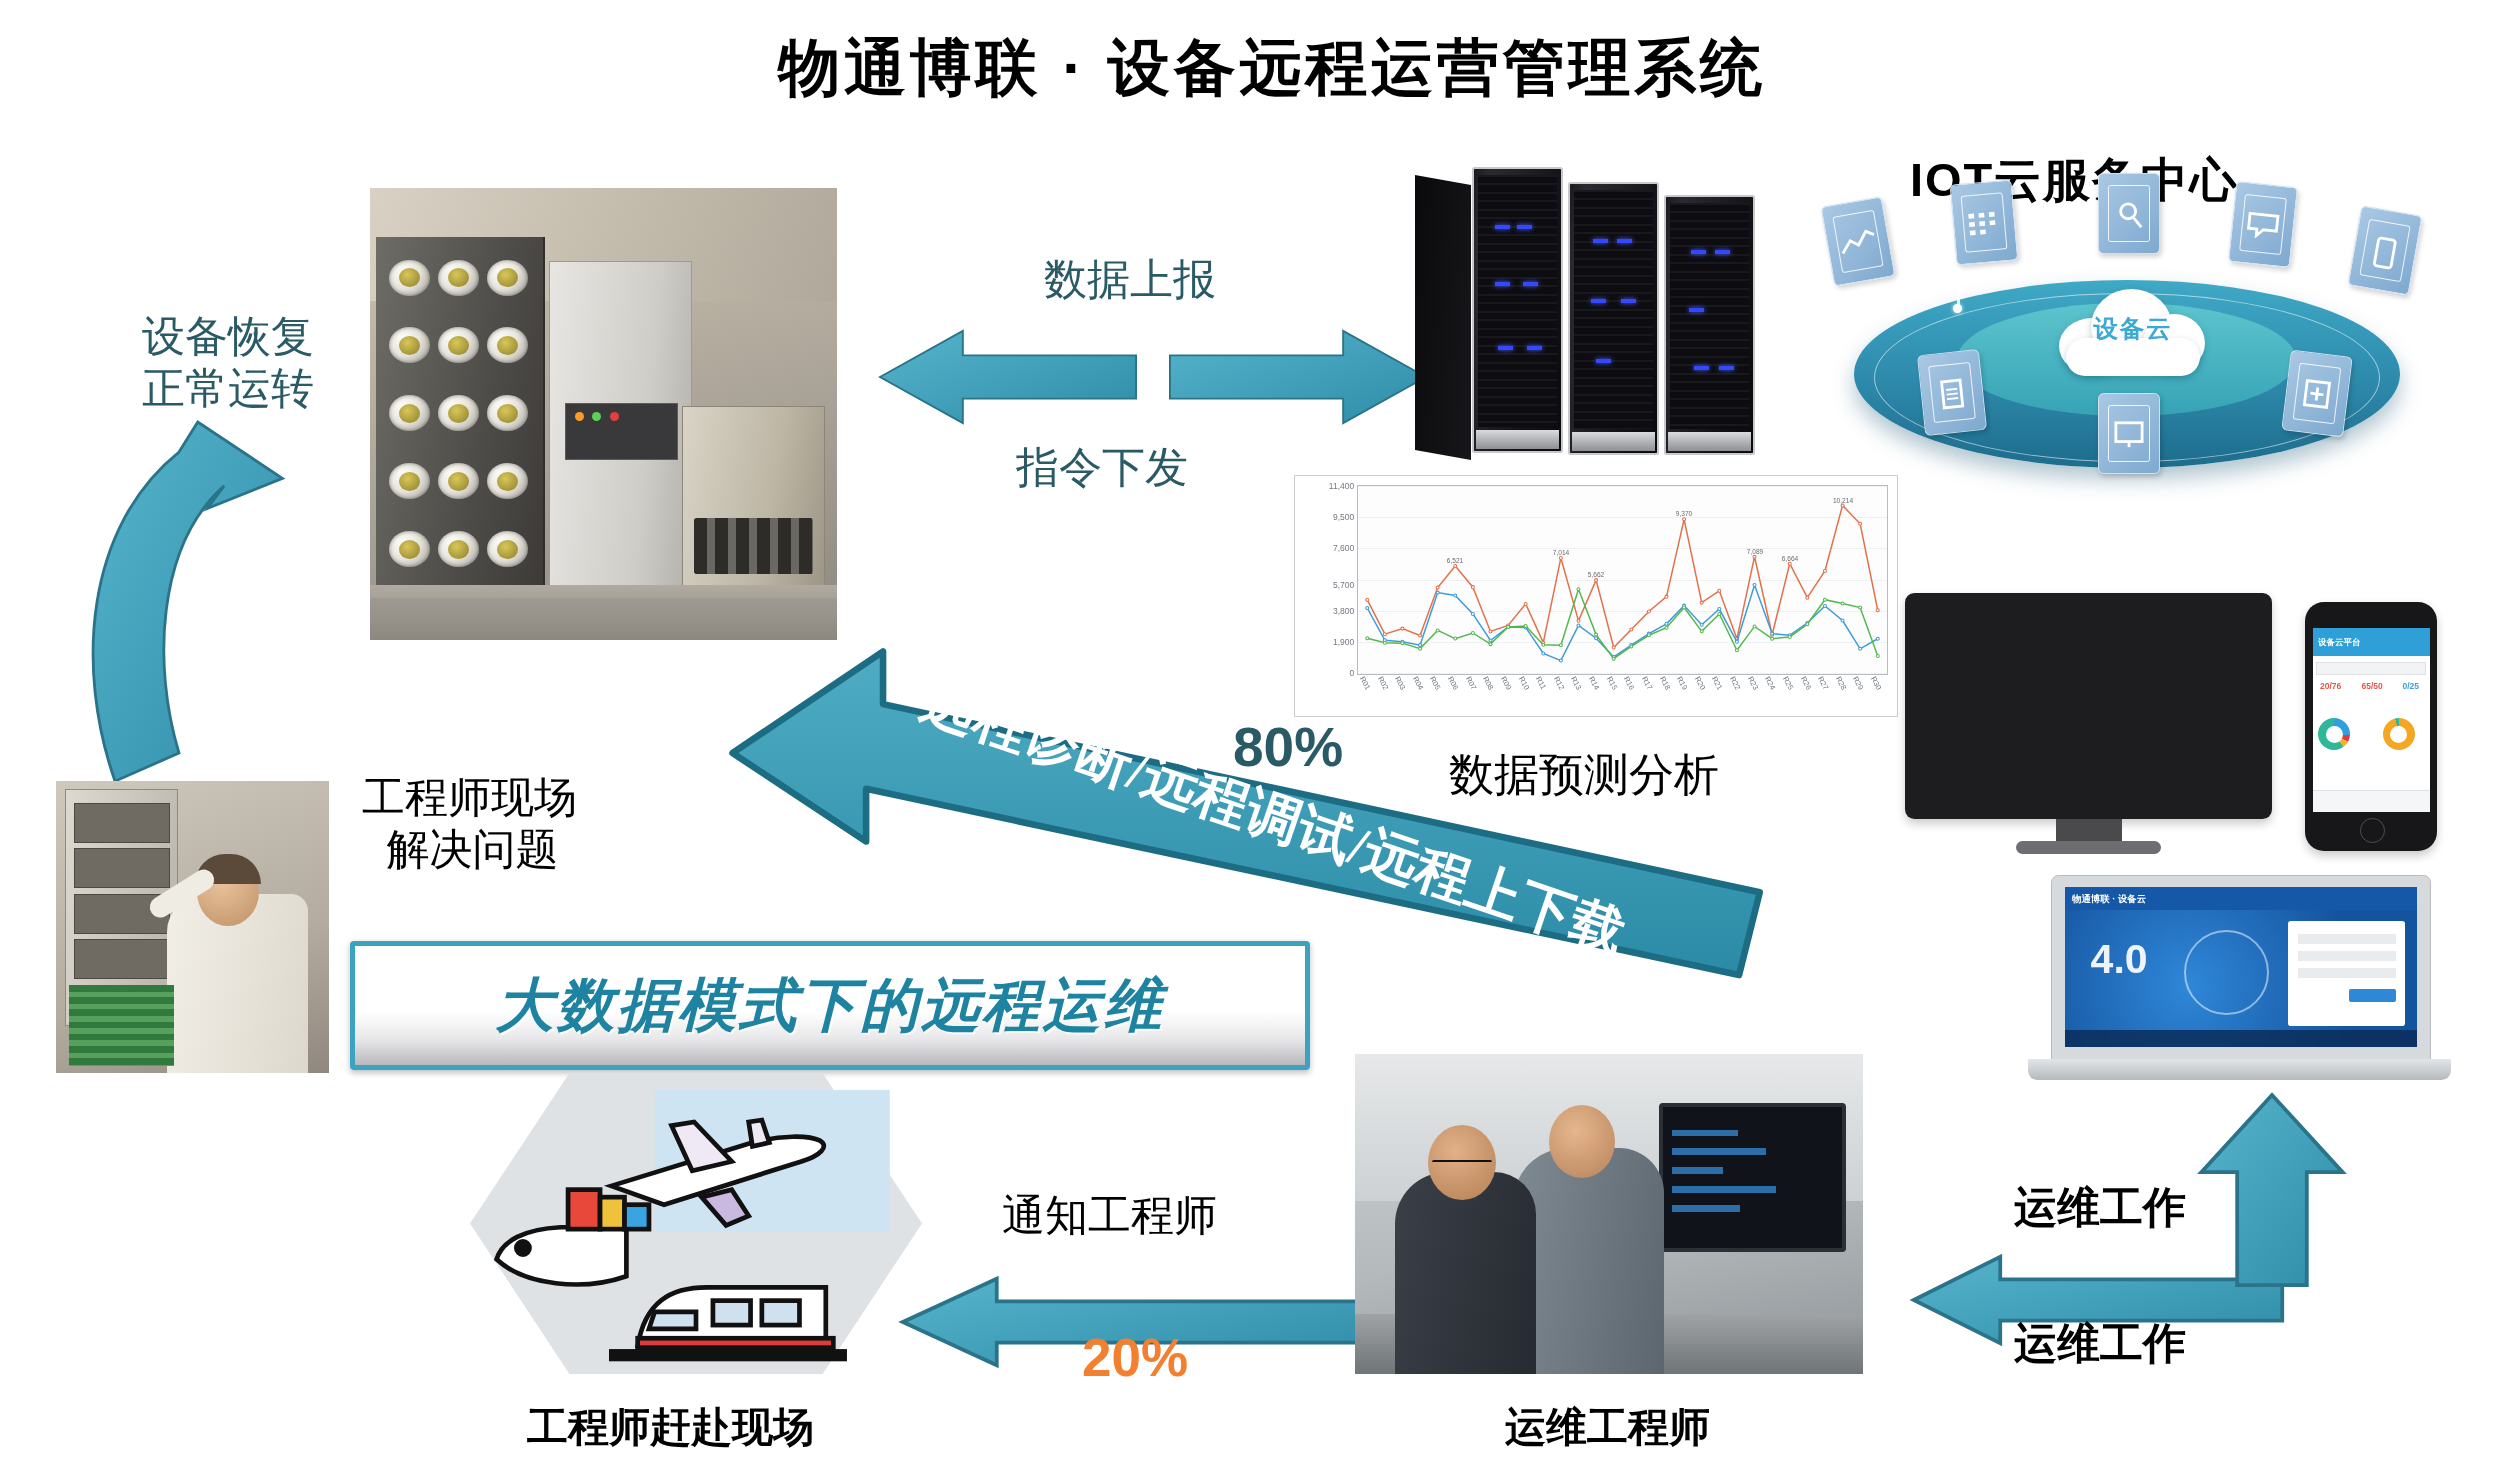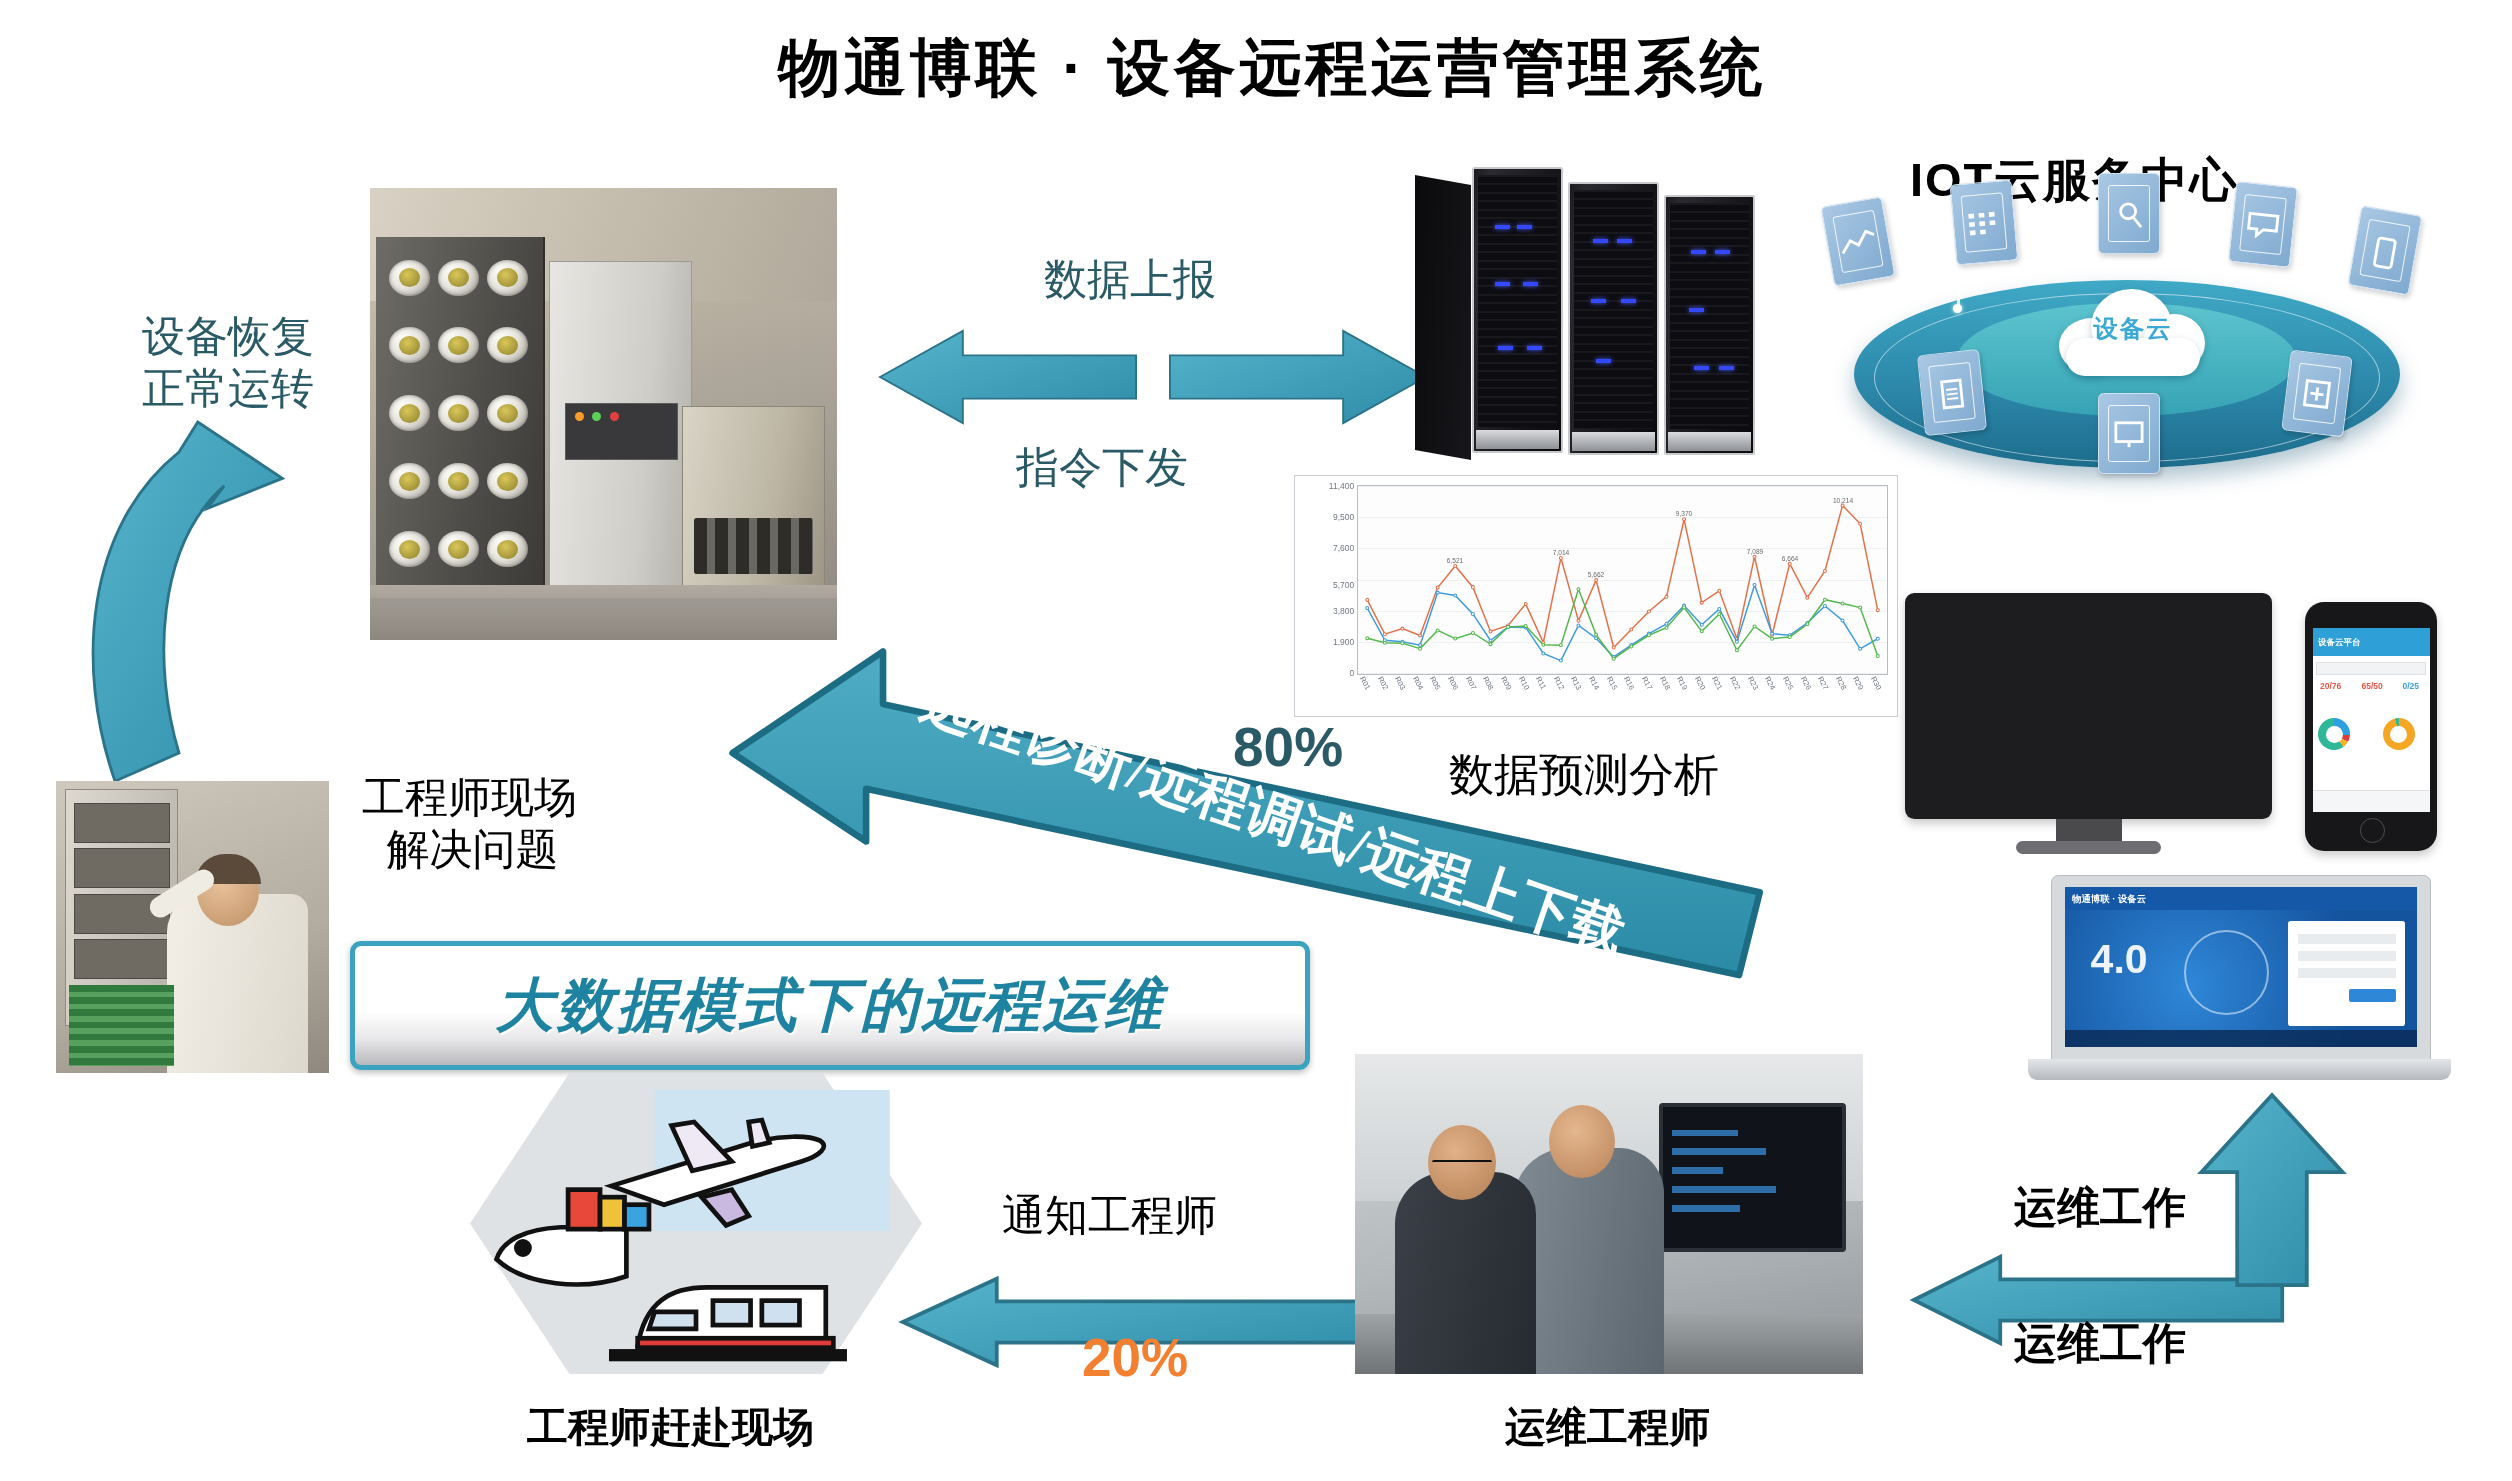--- a/index.html
+++ b/index.html
@@ -17,21 +17,21 @@
   .lbl{font-family:"Liberation Serif","DejaVu Serif",serif;color:#000;
        font-size:43px;line-height:1.22;white-space:nowrap;}
   .lbl-teal{color:#2a5a66;}
   .lbl-sans{font-family:"Liberation Sans","DejaVu Sans",sans-serif;font-weight:bold;}
 
   
   .arrow-svg{display:block;overflow:visible;}
 
   
   #slogan-box{left:350px;top:941px;width:950px;height:119px;
-     border:5.6px solid #3ba3bf;border-radius:11px;
+     border:5.6px solid #3ba3bf;border-radius:4px;
      background:linear-gradient(to bottom,#ffffff 0%,#ffffff 55%,#e8e8ea 78%,#b9b9bd 100%);
      box-shadow:0 2.8px 6.6px rgba(0,0,0,.25);
      display:flex;align-items:center;justify-content:center;}
   #slogan-text{font-family:"Liberation Serif","DejaVu Serif",serif;
      font-style:italic;font-weight:bold;font-size:58px;color:#1d83a0;
      letter-spacing:2.8px;white-space:nowrap;
      text-shadow:1.9px 1.9px 0 rgba(255,255,255,.8);}
 
   
   .photo{background:#d8d8d8;overflow:hidden;position:absolute;}

